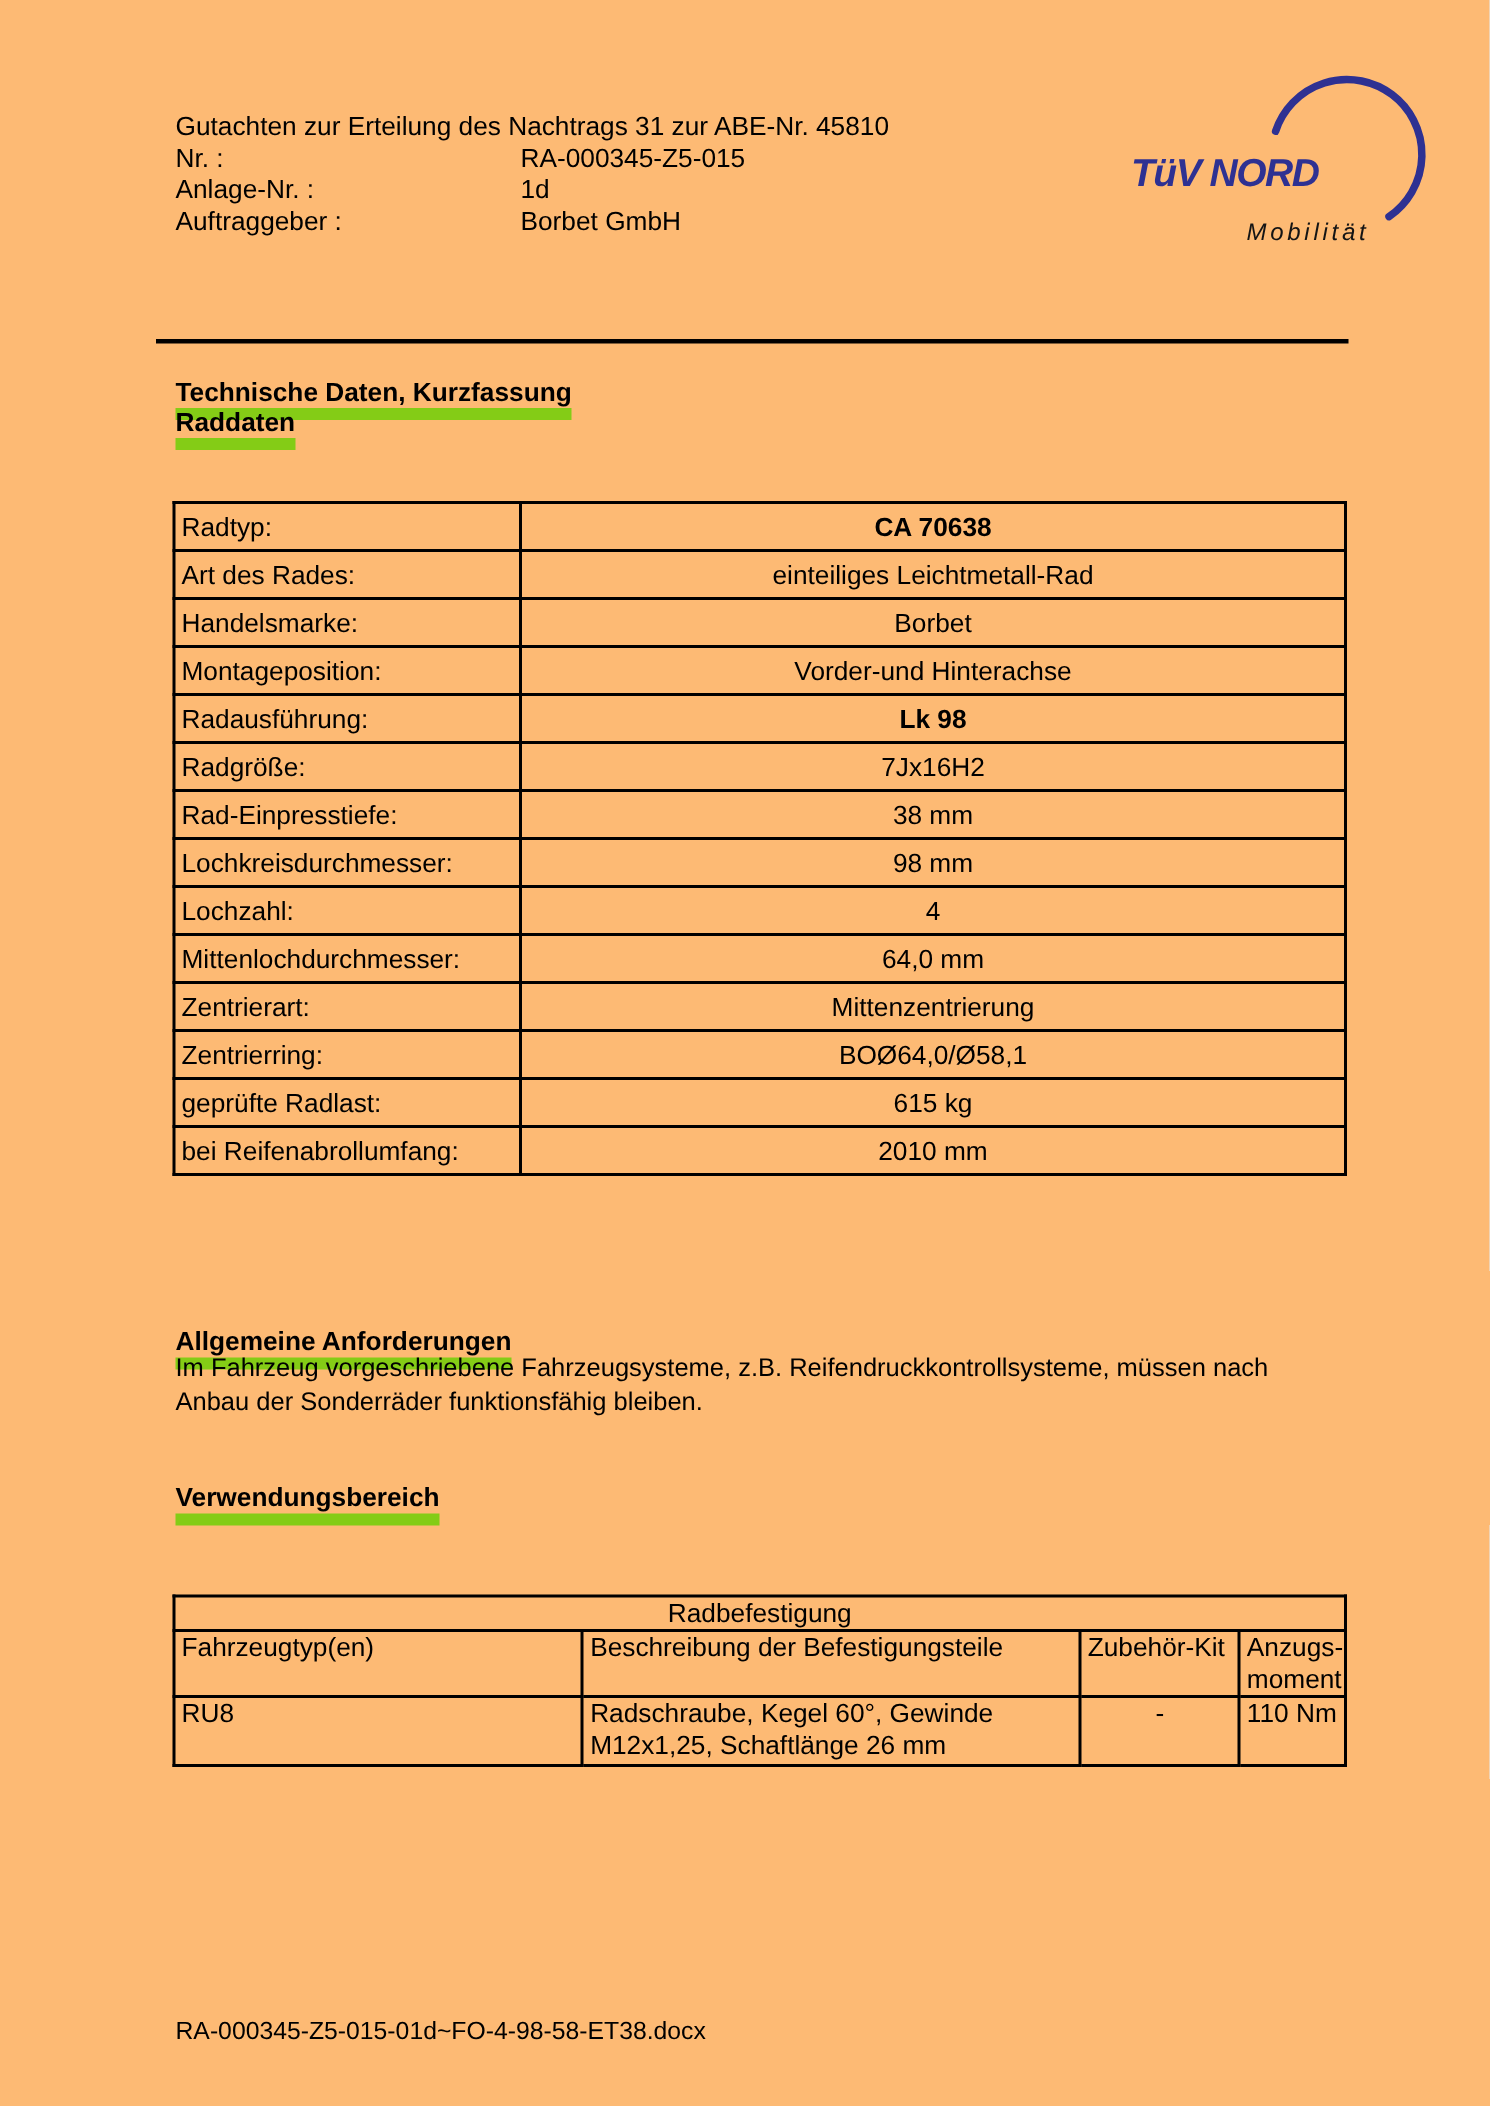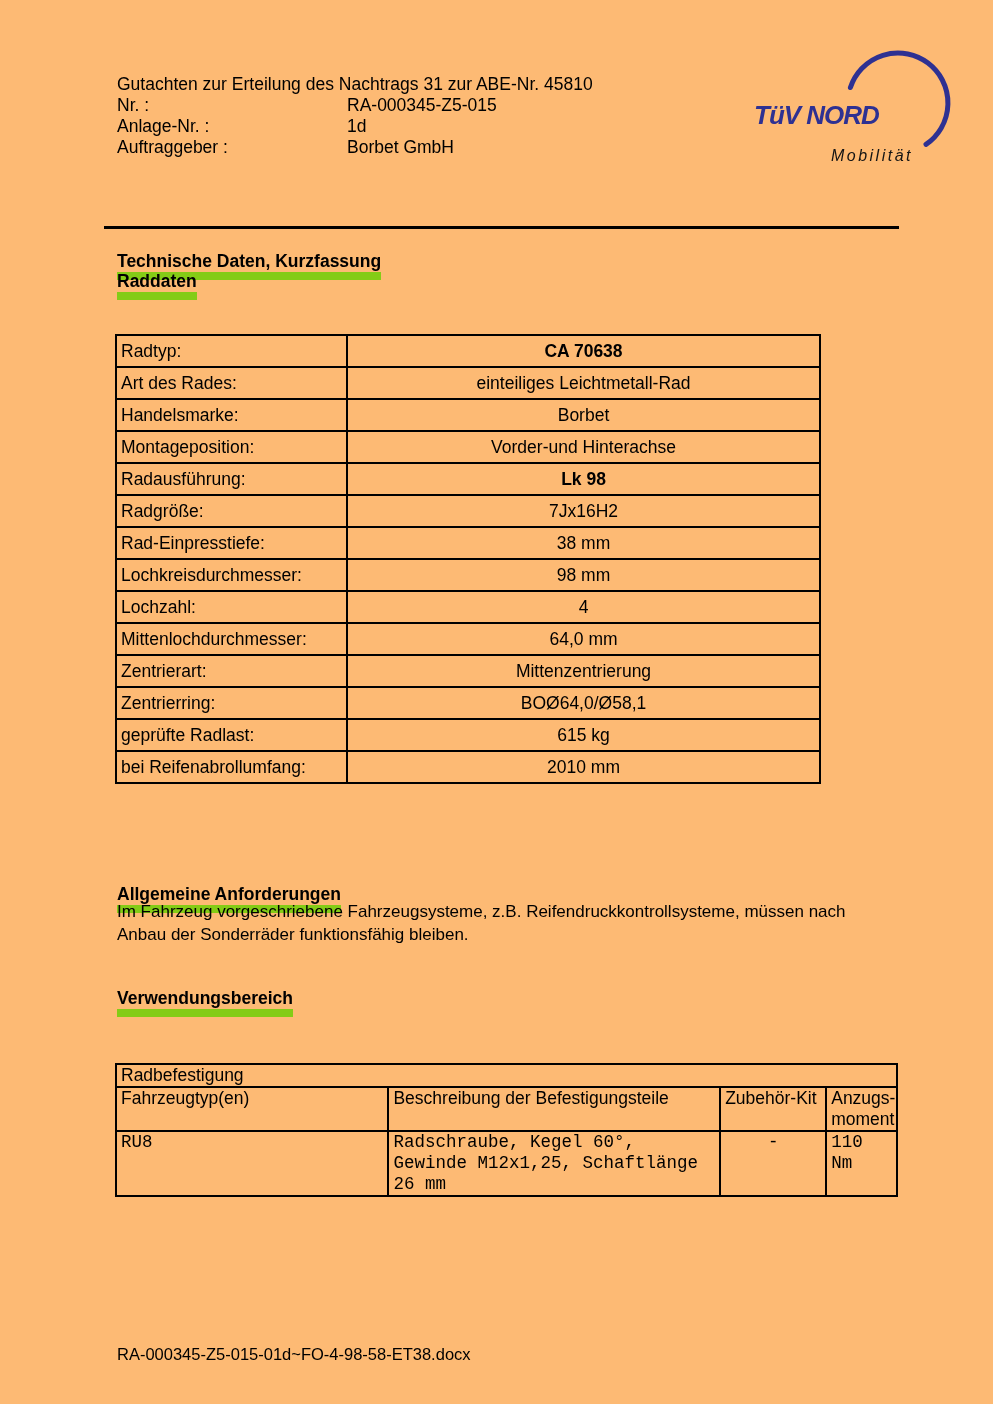--- a/index.html
+++ b/index.html
@@ -26,32 +26,32 @@
   
   .sec { position:absolute; left:117px; font-weight:bold; font-size:17.5px; white-space:nowrap; }
   .sec > span { border-bottom:8px solid #84cc16; padding-bottom:1px; }
   .sec-tech { top:251px; }
   .sec-rad  { top:271px; }
   .sec-allg { top:872px;margin-top:12px; }
   .sec-verw { top:988px; }
   .para { position:absolute; left:117px; top:901px; width:778px; font-size:17px; line-height:22.5px; }
   
   table { border-collapse:collapse; position:absolute; table-layout:fixed; }
-  .t1 { left:115px; top:334px; width:706px; }
+  .t1 { left:115px; top:334px; width:783px; }
   .t1 td { border:2px solid #000; height:30px; padding:0 4px; font-size:17.5px; overflow:hidden; }
   .t1 td.lbl { width:221px; text-align:left; }
   .t1 td.val { text-align:center; }
   .t1 td.bold { font-weight:bold; }
   
   .t2 { left:115px; top:1063px; width:783px; }
   .t2 td, .t2 th { border:2px solid #000; font-size:17.5px; font-weight:normal; text-align:left; vertical-align:top; padding:0 4px; line-height:21px; overflow:hidden; }
   .t2 .c0 { width:262px; } .t2 .c1 { width:319px; } .t2 .c2 { width:102px; } .t2 .c3 { width:68px; }
-  .t2 tr.title-row td { height:21px; }
+  .t2 tr.title-row td { height:21px;text-align:center; }
   .t2 tr.head-row th { height:42px; }
-  .t2 tr.data-row td { height:44px;font-family:Liberation Mono, monospace; }
+  .t2 tr.data-row td { height:44px; }
   .t2 td.center { text-align:center; }
   .footer { position:absolute; left:117px; top:1345px; font-size:16.5px; white-space:nowrap; }
 </style>
 </head>
 <body>
 
 <div class="page">
 
   <div class="hblock">
     <div>Gutachten zur Erteilung des Nachtrags 31 zur ABE-Nr. 45810</div>

